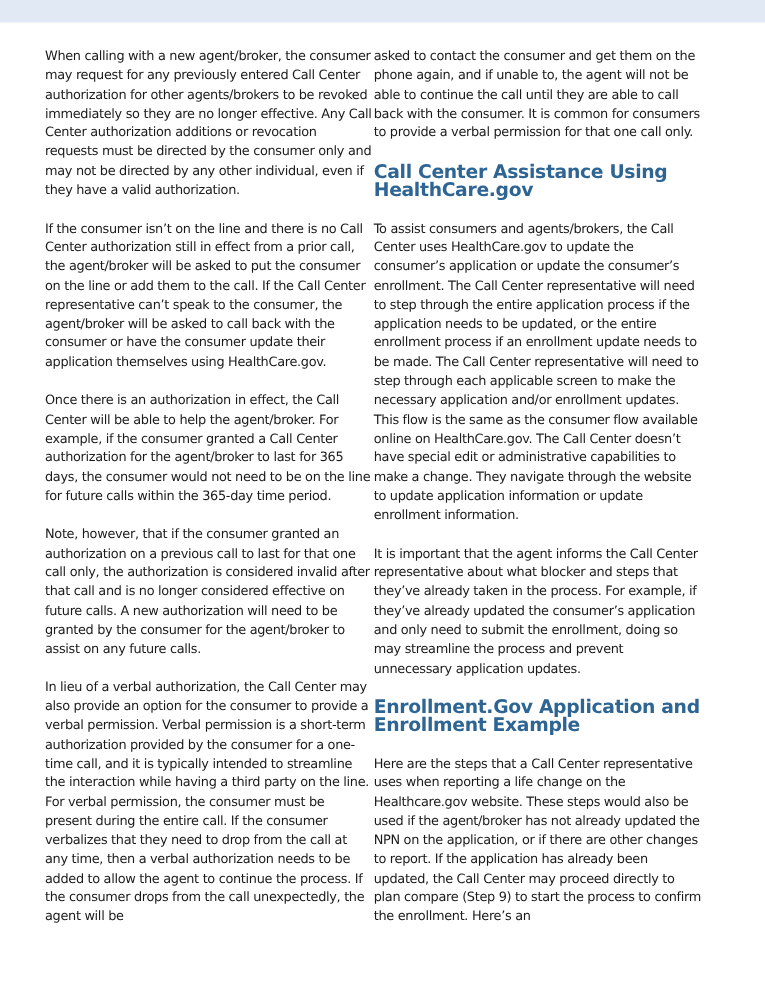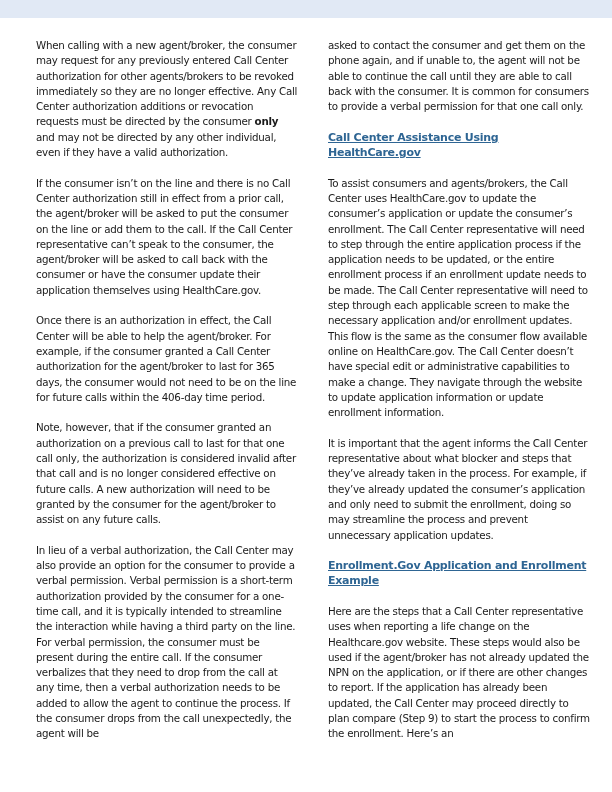--- a/index.html
+++ b/index.html
@@ -3,34 +3,34 @@
   <meta charset="utf-8">
   <style>
     html, body { margin: 0; padding: 0; }
     body {
       width: 612px; height: 792px; background: #ffffff; position: relative; overflow: hidden;
       font-family: "DejaVu Sans", sans-serif; color: #1a1a1a;
     }
     .top-band { position: absolute; left: 0; top: 0; width: 612px; height: 18px; background: #e1e9f5; }
     .col { position: absolute; top: 38px; width: 262px; font-size: 10.3px; line-height: 15.3px; letter-spacing: -0.25px; }
     .col.left { left: 36px; }
-    .col.right { left: 328px; width: 264px; }
+    .col.right { left: 299px; width: 264px; }
     .col p { margin: 0 0 15.3px 0; }
-    .col h3 { margin: 0 0 15.3px 0; font-size: 11px; line-height: 15.3px; font-weight: bold; color: #2e6593; text-decoration: underline; }
-    .col p b { font-weight: bold; }
+    .col h3 { margin: 0 0 15.3px 0; font-size: 15px; line-height: 15.3px; font-weight: bold; color: #2e6593; }
+    .col p b { font-weight: normal; }
   </style>
 </head>
 <body>
 
 <div class="top-band"></div>
 
 <div class="col left">
   <p><span>When calling with a new agent/broker, the consumer may request for any previously entered Call Center authorization for other agents/brokers to be revoked immediately so they are no longer effective. Any Call Center authorization additions or revocation requests must be directed by the consumer </span><b>only</b><span> and may not be directed by any other individual, even if they have a valid authorization.</span></p>
   <p>If the consumer isn’t on the line and there is no Call Center authorization still in effect from a prior call, the agent/broker will be asked to put the consumer on the line or add them to the call. If the Call Center representative can’t speak to the consumer, the agent/broker will be asked to call back with the consumer or have the consumer update their application themselves using HealthCare.gov.</p>
-  <p>Once there is an authorization in effect, the Call Center will be able to help the agent/broker. For example, if the consumer granted a Call Center authorization for the agent/broker to last for 365 days, the consumer would not need to be on the line for future calls within the 406-day time period.</p>
+  <p>Once there is an authorization in effect, the Call Center will be able to help the agent/broker. For example, if the consumer granted a Call Center authorization for the agent/broker to last for 365 days, the consumer would not need to be on the line for future calls within the 365-day time period.</p>
   <p>Note, however, that if the consumer granted an authorization on a previous call to last for that one call only, the authorization is considered invalid after that call and is no longer considered effective on future calls. A new authorization will need to be granted by the consumer for the agent/broker to assist on any future calls.</p>
   <p>In lieu of a verbal authorization, the Call Center may also provide an option for the consumer to provide a verbal permission. Verbal permission is a short-term authorization provided by the consumer for a one-time call, and it is typically intended to streamline the interaction while having a third party on the line. For verbal permission, the consumer must be present during the entire call. If the consumer verbalizes that they need to drop from the call at any time, then a verbal authorization needs to be added to allow the agent to continue the process. If the consumer drops from the call unexpectedly, the agent will be</p>
 </div>
 
 <div class="col right">
   <p>asked to contact the consumer and get them on the phone again, and if unable to, the agent will not be able to continue the call until they are able to call back with the consumer. It is common for consumers to provide a verbal permission for that one call only.</p>
   <h3>Call Center Assistance Using HealthCare.gov</h3>
   <p>To assist consumers and agents/brokers, the Call Center uses HealthCare.gov to update the consumer’s application or update the consumer’s enrollment. The Call Center representative will need to step through the entire application process if the application needs to be updated, or the entire enrollment process if an enrollment update needs to be made. The Call Center representative will need to step through each applicable screen to make the necessary application and/or enrollment updates. This flow is the same as the consumer flow available online on HealthCare.gov. The Call Center doesn’t have special edit or administrative capabilities to make a change. They navigate through the website to update application information or update enrollment information.</p>
   <p>It is important that the agent informs the Call Center representative about what blocker and steps that they’ve already taken in the process. For example, if they’ve already updated the consumer’s application and only need to submit the enrollment, doing so may streamline the process and prevent unnecessary application updates.</p>
   <h3>Enrollment.Gov Application and Enrollment Example</h3>

